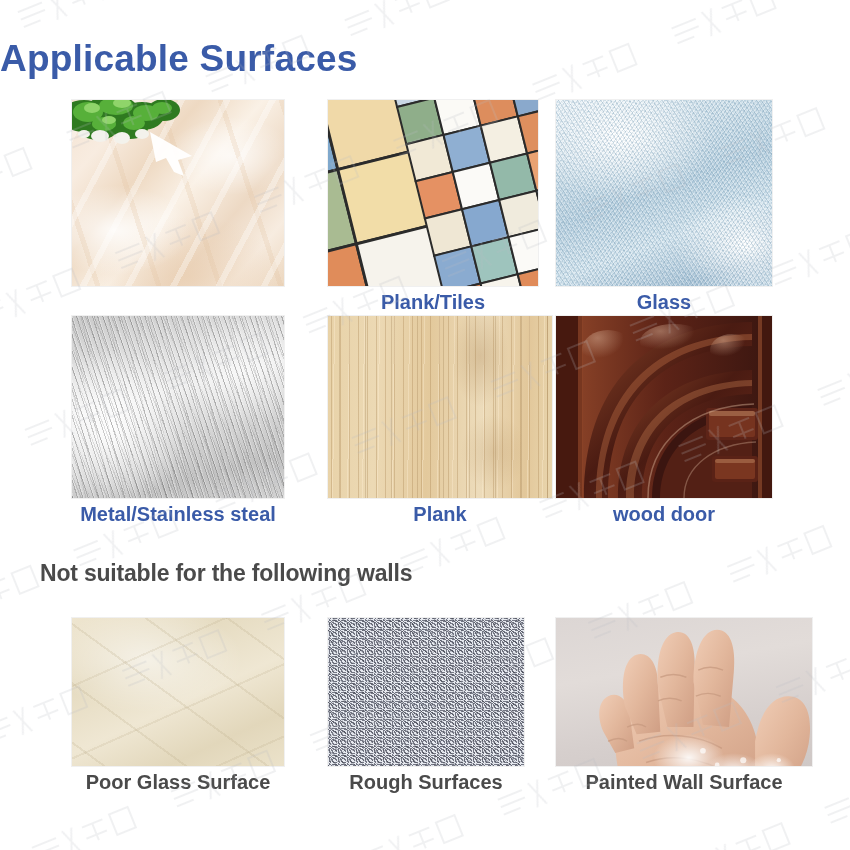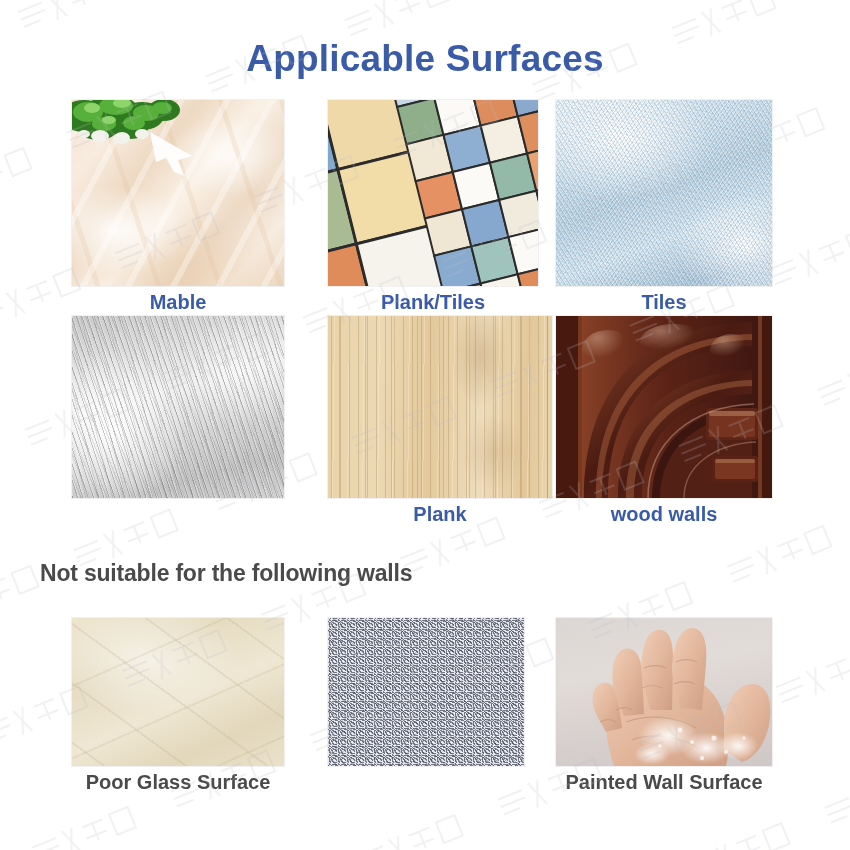--- a/index.html
+++ b/index.html
@@ -22,21 +22,20 @@
 
   .page{
     position:absolute; inset:0;
     z-index:2;
   }
 
   
   .heading-applicable{
     position:absolute;
     top:38px; left:0; width:850px;
-    text-align:center;
     font-size:37px;
     font-weight:bold;
     color:#3a5ba8;
     letter-spacing:.2px;
   }
   .heading-notsuitable{
     position:absolute;
     top:560px; left:0; width:850px;
     text-align:left;
     font-size:23px;
@@ -218,21 +217,20 @@
           <ellipse cx="36" cy="46" rx="9" ry="6"></ellipse>
           <ellipse cx="58" cy="48" rx="8" ry="6"></ellipse>
           <ellipse cx="78" cy="44" rx="7" ry="5"></ellipse>
           <ellipse cx="20" cy="44" rx="6" ry="4"></ellipse>
         </g>
       </svg>
       <svg class="arrow-white" viewBox="0 0 64 56">
         <path d="M2 10 L44 34 L30 38 L36 54 L26 50 L18 36 L8 40 Z" fill="#ffffff" opacity=".95"></path>
       </svg>
     </div>
-    <div class="caption blue">Mable</div>
   </div>
 
   <div class="cell" style="left:328px; top:100px; width:210px;">
     <div class="thumb tilebg" style="height:186px;">
       <svg class="mosaic" viewBox="0 0 150 150" preserveAspectRatio="none">
         <g transform="rotate(-14 75 75)">
 
           <g stroke="#2b2b2b" stroke-width="1.4">
             <rect x="-6" y="6" width="40" height="38" fill="#7fa8cc"></rect>
             <rect x="34" y="6" width="40" height="38" fill="#f0d9a8"></rect>
@@ -293,27 +291,28 @@
         </g>
       </svg>
     </div>
     <div class="caption blue">Plank/Tiles</div>
   </div>
 
   <div class="cell" style="left:556px; top:100px; width:216px;">
     <div class="thumb glass" style="height:186px;">
       <div class="tex glass-grain"></div>
     </div>
-    <div class="caption blue">Tiles</div>
+    <div class="caption blue">Glass</div>
   </div>
 
   <div class="cell" style="left:72px; top:316px; width:212px;">
     <div class="thumb metal" style="height:182px;">
       <div class="tex metal-brush"></div>
     </div>
+    <div class="caption blue">Metal/Stainless steal</div>
   </div>
 
   <div class="cell" style="left:328px; top:316px; width:224px;">
     <div class="thumb plank" style="height:182px;">
       <div class="tex plank-grain"></div>
       <div class="plank-knot"></div>
     </div>
     <div class="caption blue">Plank</div>
   </div>
 
@@ -361,40 +360,41 @@
         <rect x="202" y="0" width="4" height="182" fill="#9a5130" opacity=".6"></rect>
 
         <ellipse cx="52" cy="34" rx="26" ry="20" fill="url(#sheen)"></ellipse>
         <ellipse cx="118" cy="26" rx="34" ry="18" fill="url(#sheen)"></ellipse>
         <ellipse cx="176" cy="34" rx="22" ry="16" fill="url(#sheen)"></ellipse>
 
         <path d="M92 182 C92 124 138 90 198 88" stroke="#d8b49a" stroke-width="1.6" fill="none" opacity=".45"></path>
         <path d="M128 182 C128 150 158 128 200 126" stroke="#e0bda4" stroke-width="1.4" fill="none" opacity=".35"></path>
       </svg>
     </div>
-    <div class="caption blue">wood walls</div>
+    <div class="caption blue">wood door</div>
   </div>
 
   <div class="heading-notsuitable">Not suitable for the following walls</div>
 
   <div class="cell" style="left:72px; top:618px; width:212px;">
     <div class="thumb poorwall" style="height:148px;">
       <div class="tex poorwall-tex"></div>
     </div>
     <div class="caption gray">Poor Glass Surface</div>
   </div>
 
   <div class="cell" style="left:328px; top:618px; width:196px;">
     <div class="thumb rough" style="height:148px;">
       <div class="tex rough-tex"></div>
       <div class="tex rough-tex2"></div>
     </div>
-  </div>
-
-  <div class="cell" style="left:556px; top:618px; width:216px;">
+    <div class="caption gray">Rough Surfaces</div>
+  </div>
+
+  <div class="cell" style="left:556px; top:618px; width:256px;">
     <div class="thumb painted" style="height:148px;">
       <svg class="hand-svg" viewBox="0 0 216 148" preserveAspectRatio="none">
         <defs>
           <linearGradient id="skin" x1="0" y1="0" x2="1" y2="1">
             <stop offset="0" stop-color="#f0cdb6"></stop>
             <stop offset=".5" stop-color="#e2b79c"></stop>
             <stop offset="1" stop-color="#cf9e84"></stop>
           </linearGradient>
           <radialGradient id="paint" cx=".5" cy=".5" r=".5">
             <stop offset="0" stop-color="#ffffff" stop-opacity=".9"></stop>

